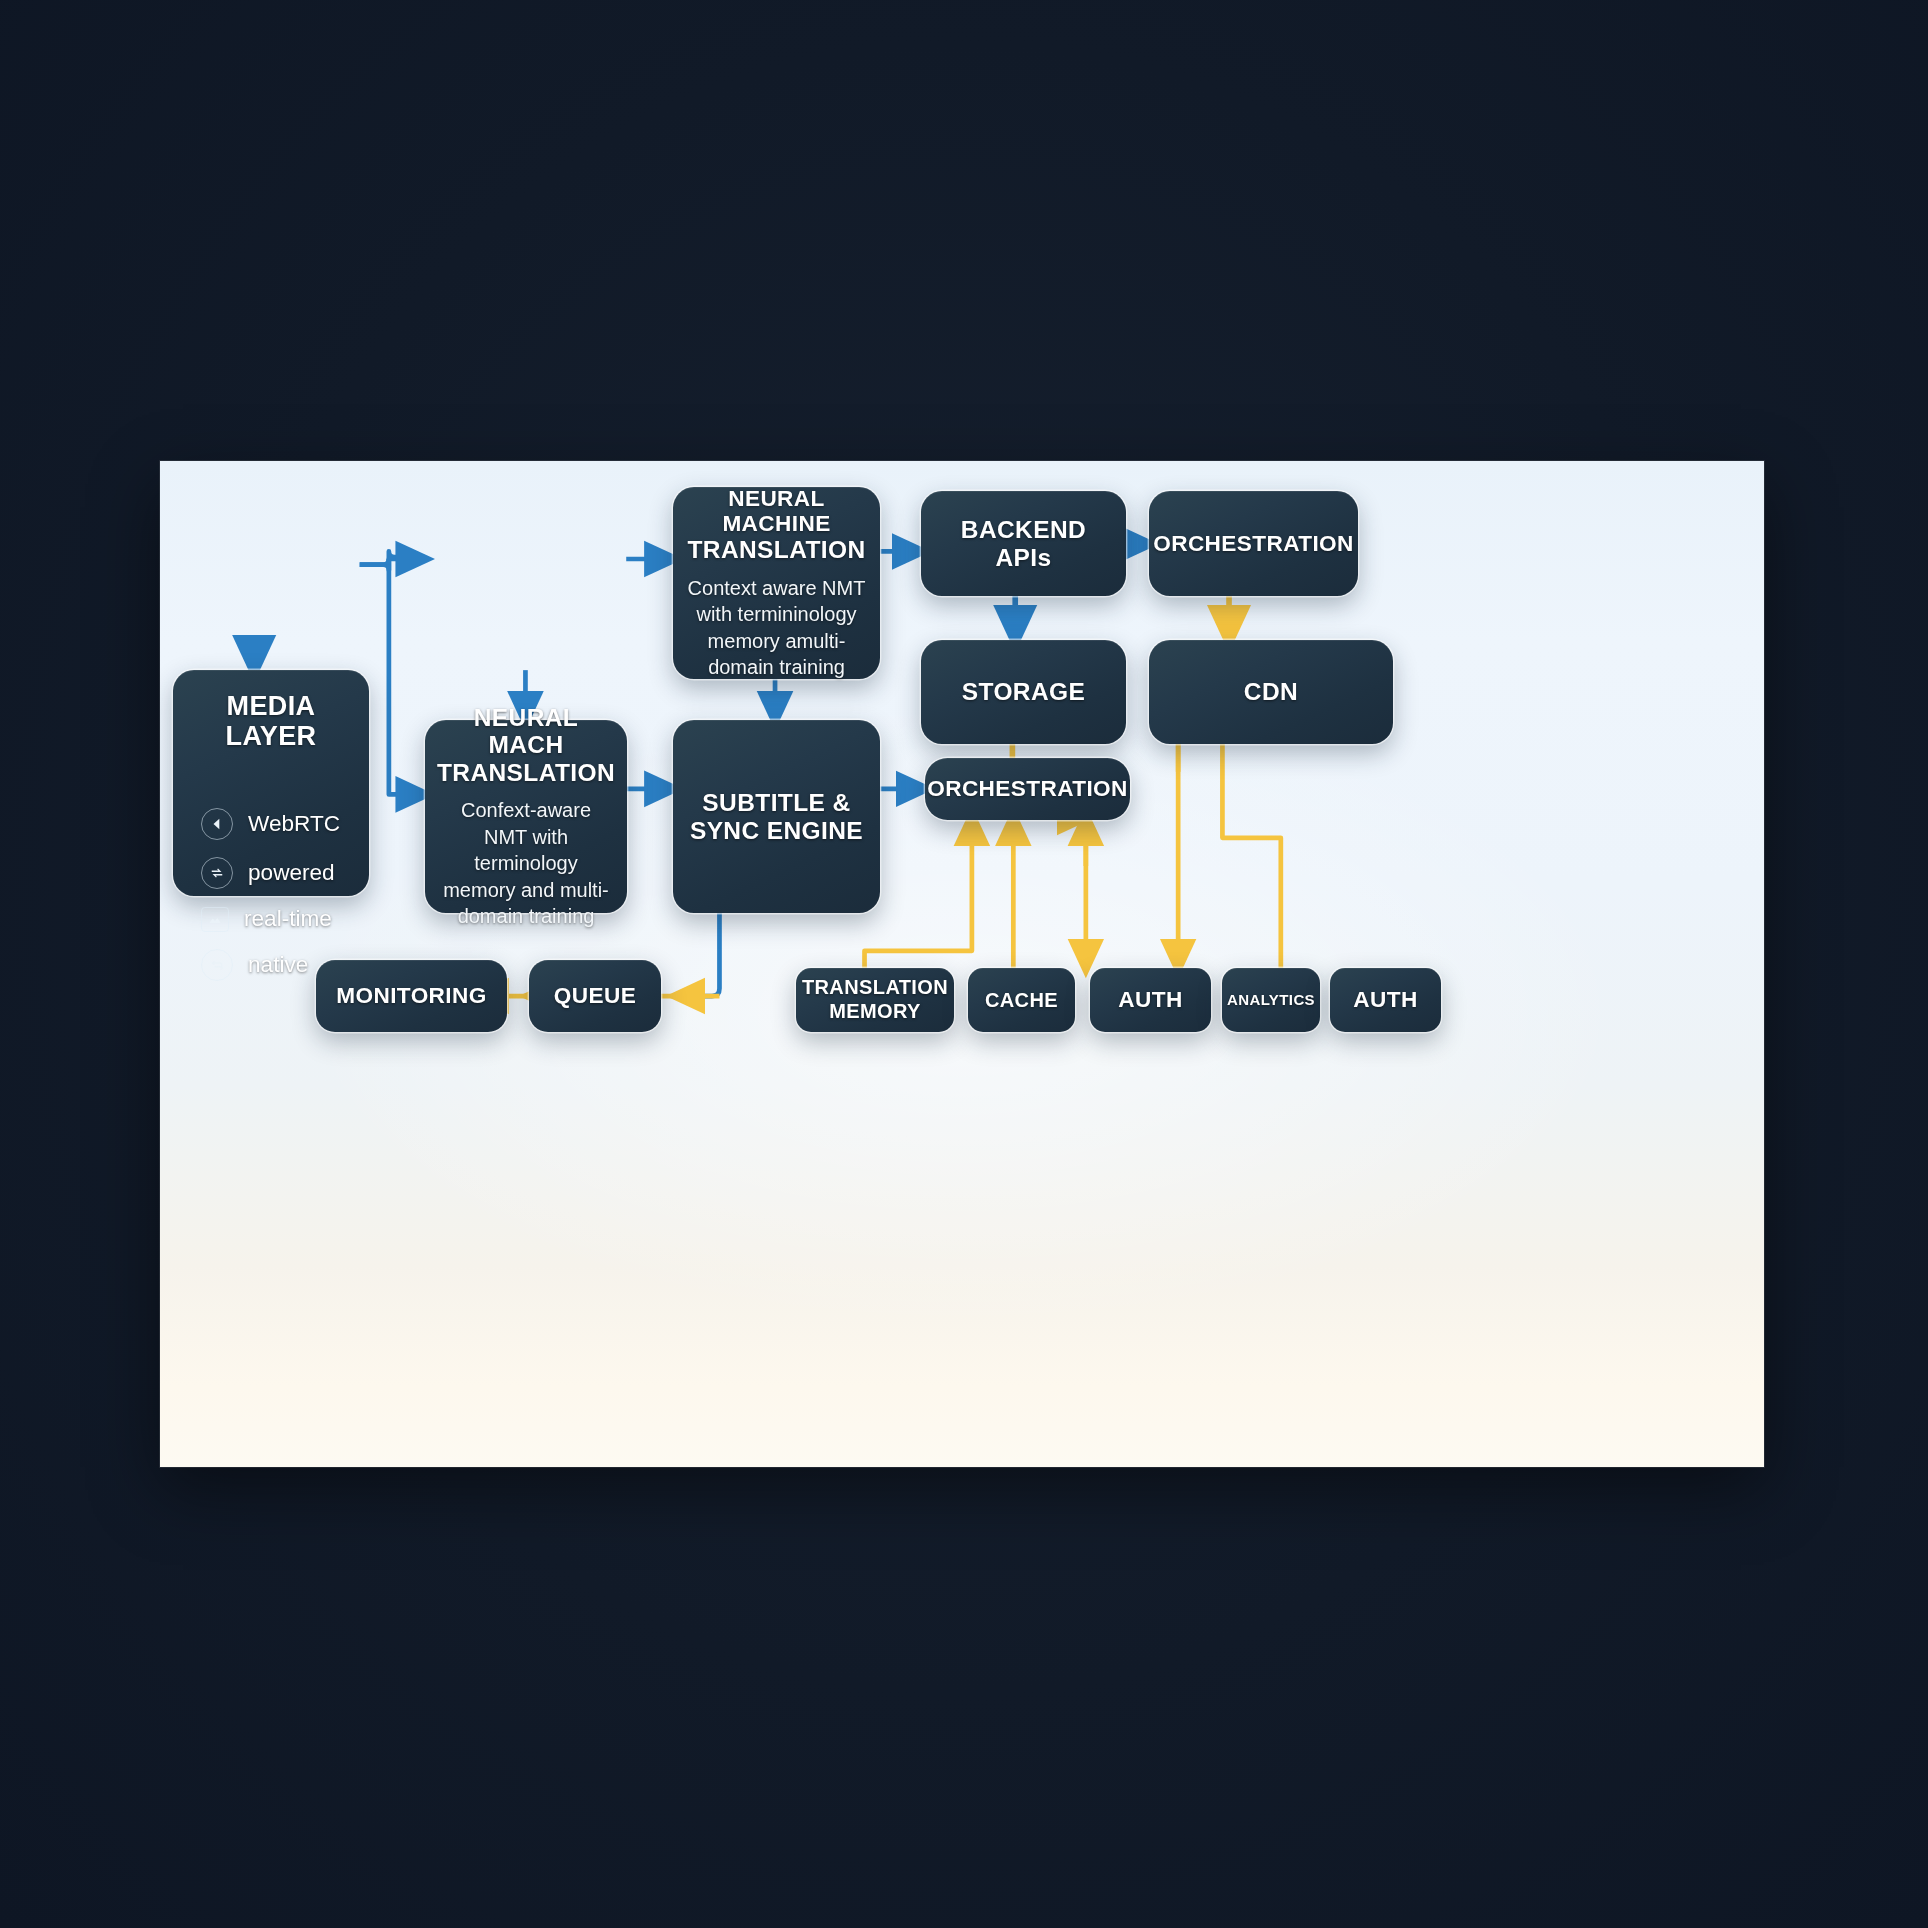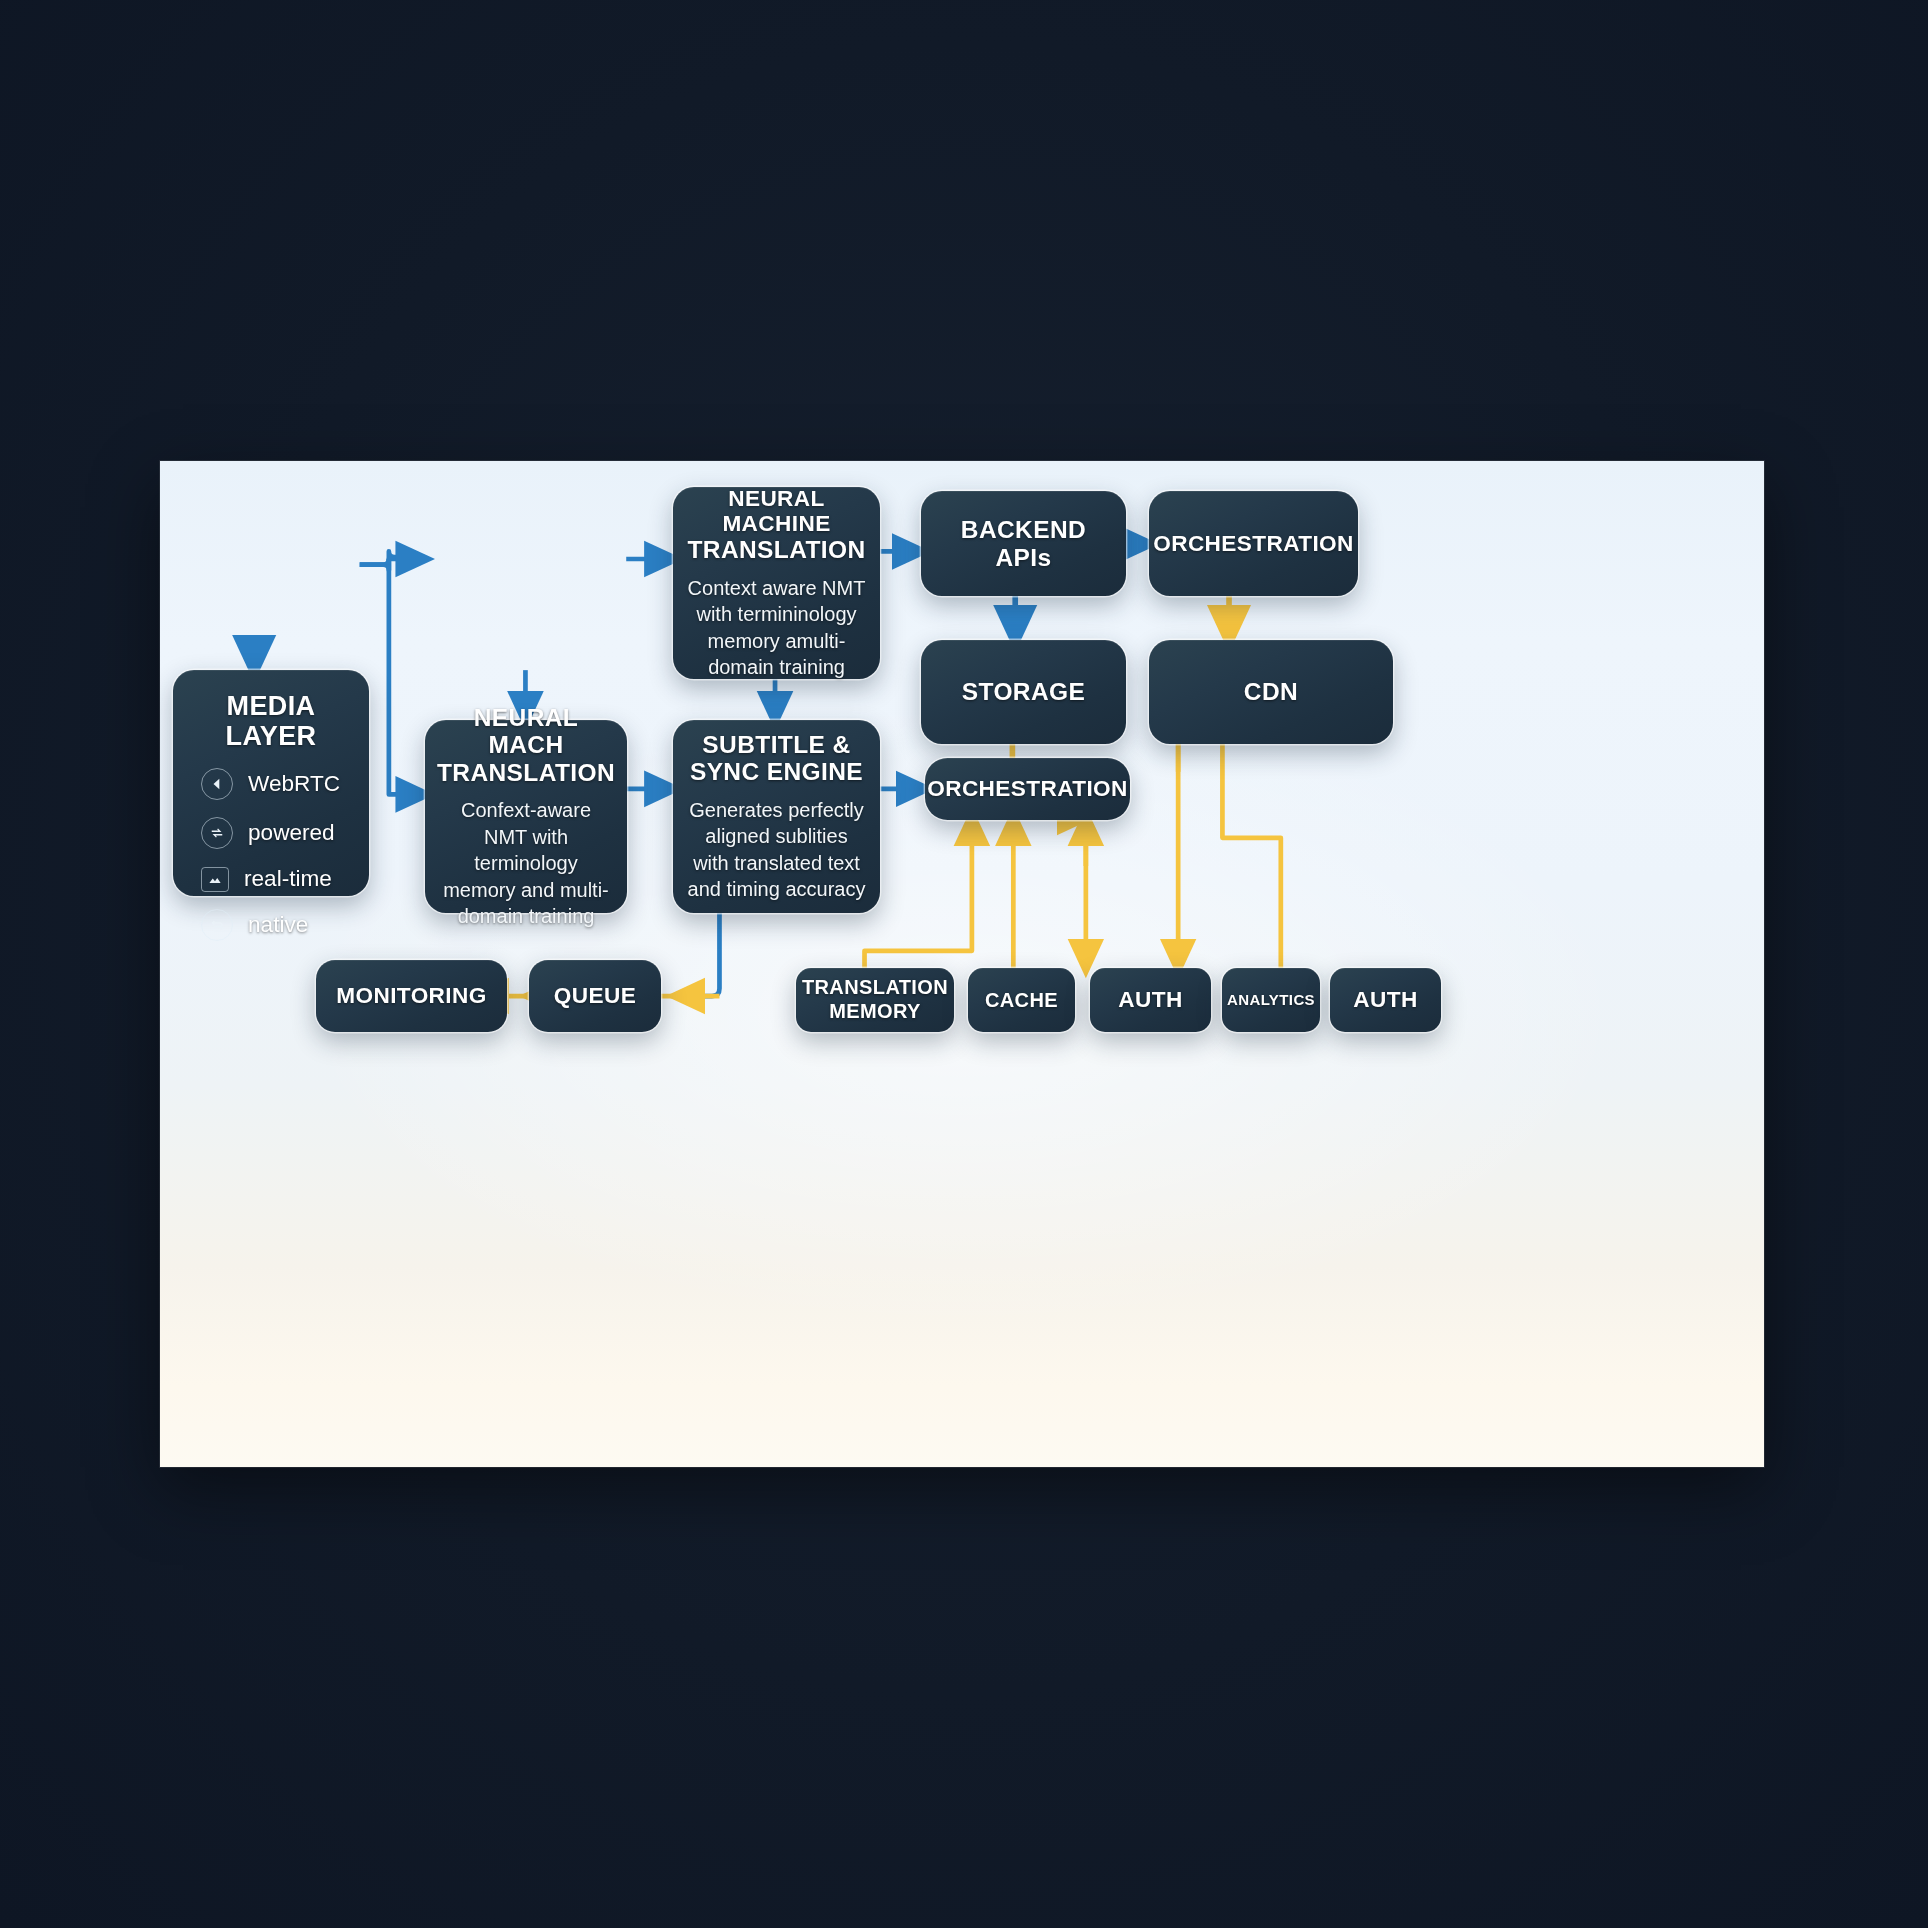--- a/index.html
+++ b/index.html
@@ -211,21 +211,21 @@
         <path d="M1190,538 L1190,400 L1128,400 L1128,262" stroke="#f5c43f" stroke-width="5" marker-end="url(#ay)"></path>
 
         <path d="M545,568 L392,568" stroke="#f5c43f" stroke-width="5" marker-end="url(#ay)"></path>
         <path d="M247,568 L220,568" stroke="#f5c43f" stroke-width="5" marker-end="url(#ay)"></path>
         <path d="M392,568 L340,568" stroke="#f5c43f" stroke-width="5" marker-end="url(#ay)"></path>
         <path d="M594,568 L548,568" stroke="#f5c43f" stroke-width="5" marker-end="url(#ay)"></path>
       </g>
     </svg>
 
 
-    <div class="node" style="left:13px; top:209px; width:196px; height:226px; justify-content:space-between; padding-top:21px;">
+    <div class="node" style="left:13px; top:209px; width:196px; height:226px; justify-content:space-between; padding-top:21px;gap:40px;">
       <div class="title t-xl">MEDIA LAYER</div>
       <div class="ml-list">
 
         <div class="ml-row">
           <span class="ml-bullet">
             <svg width="14" height="14" viewBox="0 0 24 24" fill="currentColor">
                 <path d="M16 3 L6 12 L16 21 Z"></path>
               </svg>
           </span>
           <span class="ml-label">WebRTC</span>
@@ -276,21 +276,20 @@
         <span class="hline2">TRANSLATION</span>
       </div>
       <div class="desc">Confext-aware NMT with terminology memory and multi-domain training</div>
     </div>
 
     <div class="node" style="left:513px; top:259px; width:207px; height:193px;">
       <div class="title t-lg">
         <span class="hline1">SUBTITLE &amp;</span>
         <span class="hline2">SYNC ENGINE</span>
       </div>
-      <div class="desc">Generates perfectly aligned sublities with translated text and timing accuracy</div>
     </div>
 
     <div class="node" style="left:761px; top:30px; width:205px; height:105px;">
       <div class="title t-lg">BACKEND APIs</div>
     </div>
 
     <div class="node" style="left:989px; top:30px; width:209px; height:105px;">
       <div class="title t-md">ORCHESTRATION</div>
     </div>
 

